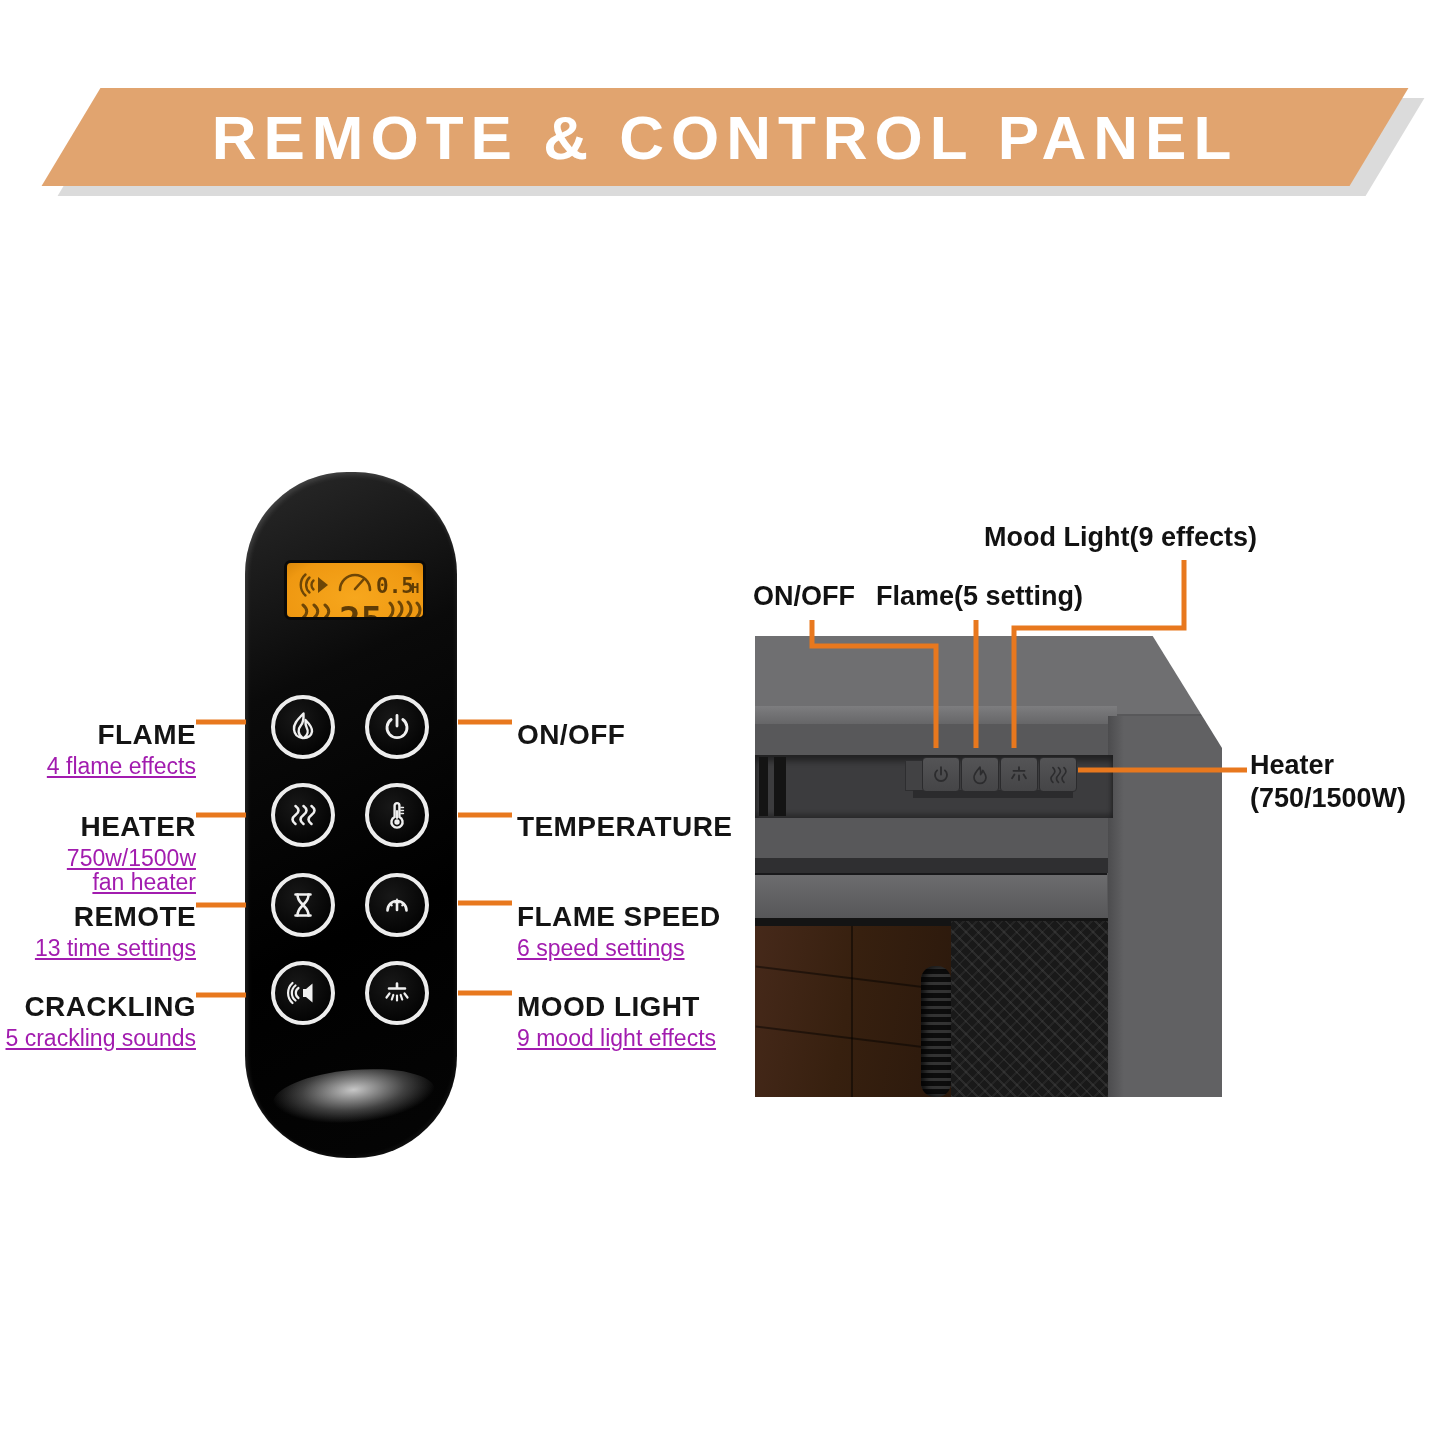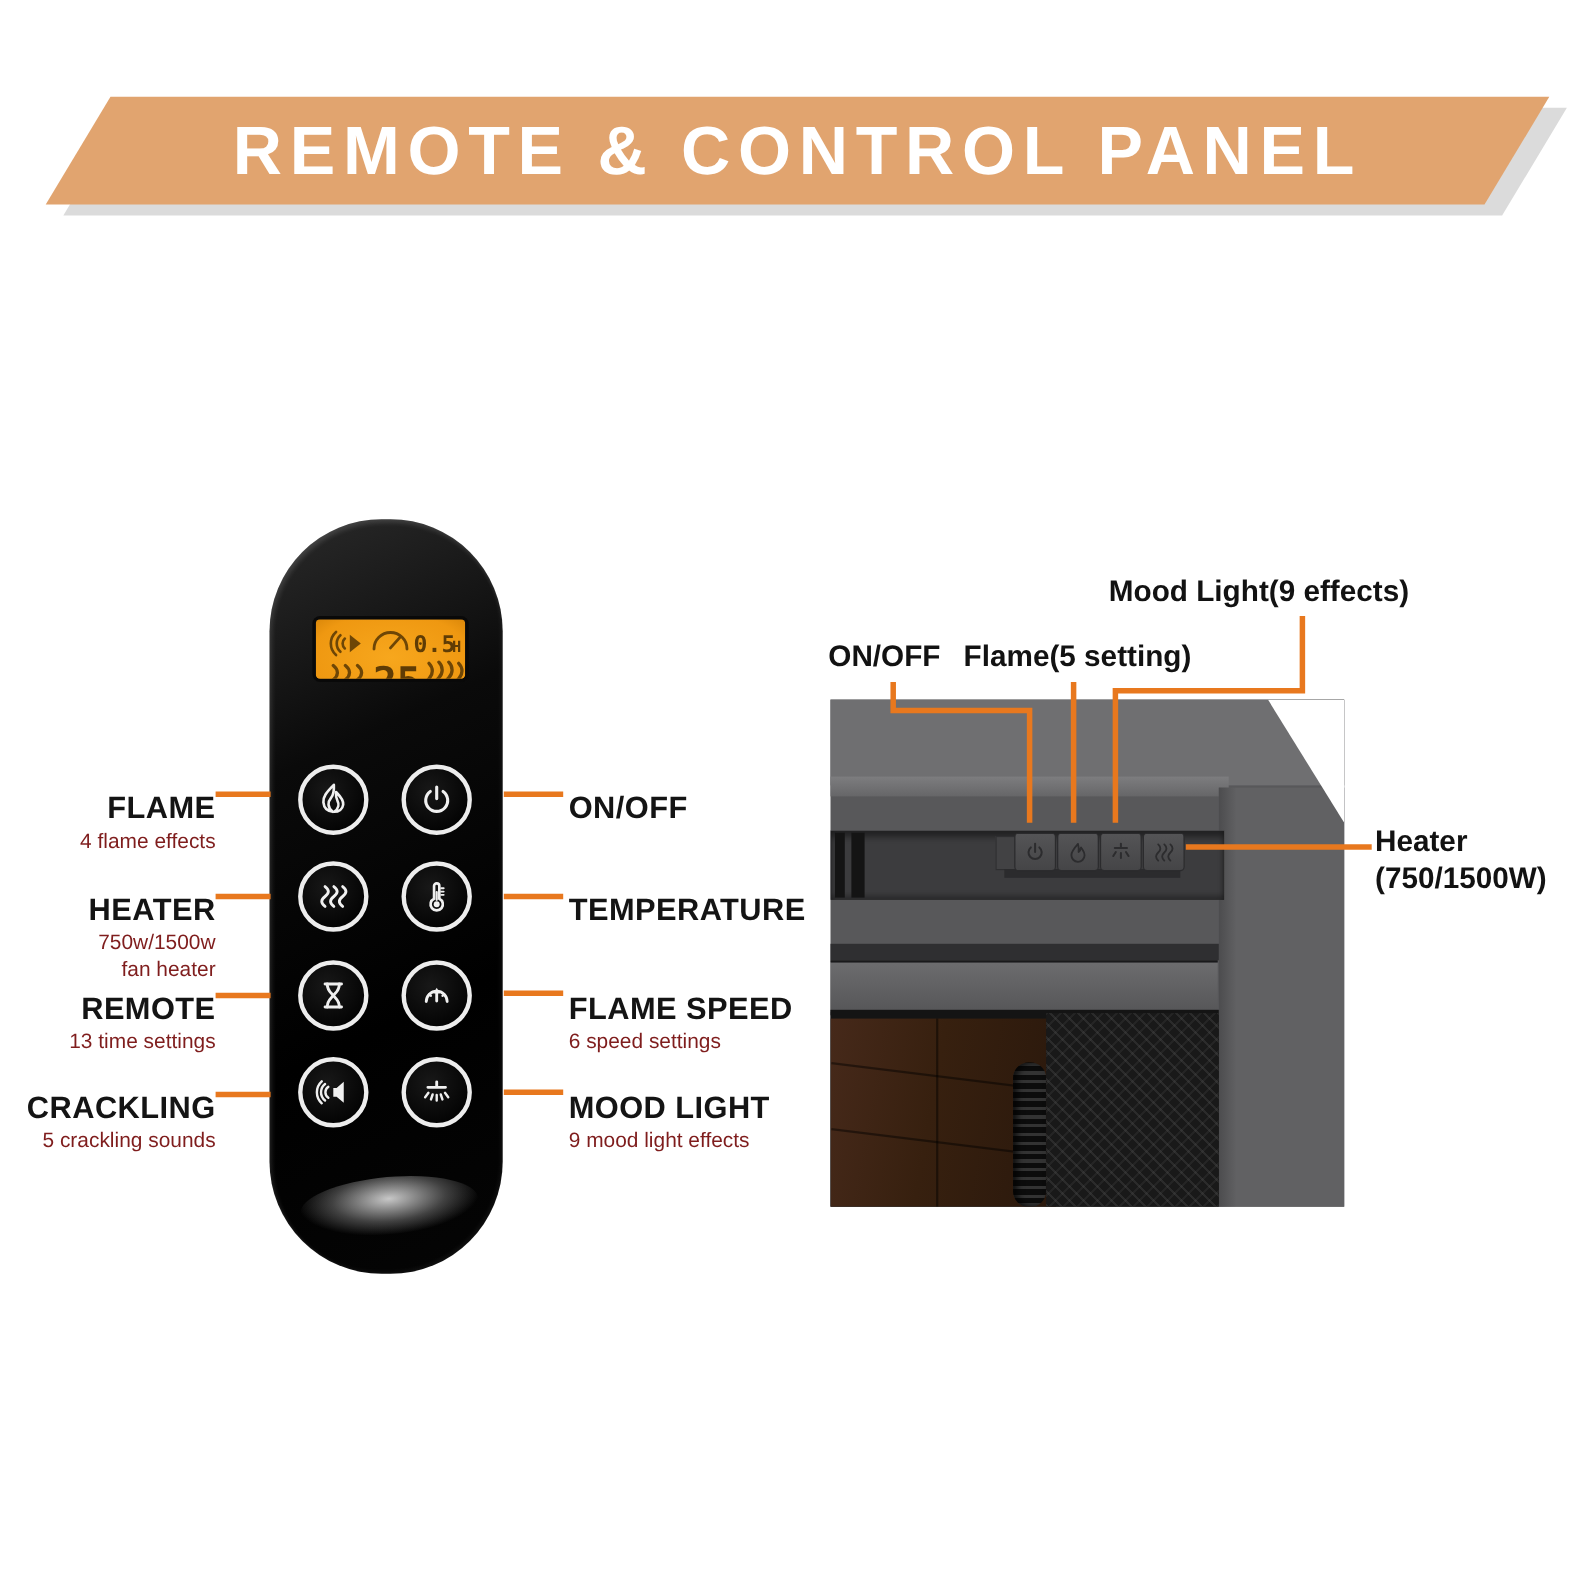--- a/index.html
+++ b/index.html
@@ -27,21 +27,21 @@
        box-shadow:0 0 0 3px #090909, inset 0 0 10px rgba(90,50,0,.55);}
   .rbtn{width:56px;height:56px;border:4px solid #ededed;border-radius:50%;
         background:radial-gradient(circle at 40% 35%,#181818,#040404 75%);
         display:flex;align-items:center;justify-content:center;cursor:pointer;}
   .rbtn svg{display:block;}
 
   
   .lblL{right:1249px;text-align:right;}
   .lblR{left:517px;text-align:left;}
   .lbl .t{font-size:28px;font-weight:700;color:#141414;letter-spacing:.4px;line-height:32px;white-space:nowrap;margin-top:16px;}
-  .lbl .s{font-size:19px;color:#7f1d1d;line-height:24px;margin-top:3px;white-space:pre-line;}
+  .lbl .s{font-size:23px;color:#a21caf;line-height:24px;margin-top:3px;white-space:pre-line;text-decoration:underline;}
 
   
   .plbl{font-size:27px;font-weight:700;color:#121212;line-height:33px;white-space:pre-line;}
 
   
   .photo{left:755px;top:636px;width:467px;height:461px;background:#58585a;}
   .fp-top{left:0;top:0;width:467px;height:78px;background:#6f6f71;}
   .fp-bevel{left:0;top:70px;width:362px;height:18px;
             background:linear-gradient(180deg,#7d7d7f,#666668);}
   .fp-col{left:353px;top:80px;width:114px;height:381px;background:#616163;}
@@ -273,21 +273,21 @@
         <div class="fp-plank" style="left:96px;top:0;width:2px;height:171px;"></div>
       </div>
       <div class="fp-spring"></div>
       <div class="fp-mesh"></div>
     </div>
     <div class="abs fp-white-tri"></div>
   </div>
 
   <div class="abs plbl" style="left:753px;top:580px;">ON/OFF</div>
   <div class="abs plbl" style="left:876px;top:580px;">Flame(5 setting)</div>
-  <div class="abs plbl" style="left:1008px;top:521px;">Mood Light(9 effects)</div>
+  <div class="abs plbl" style="left:984px;top:521px;">Mood Light(9 effects)</div>
   <div class="abs plbl" style="left:1250px;top:749px;">Heater
 (750/1500W)</div>
 
   <svg class="abs callouts" width="1445" height="1445" viewBox="0 0 1445 1445">
     <g fill="none" stroke="#e8781e" stroke-width="5">
       <path d="M196 722 H246"></path>
       <path d="M196 815 H246"></path>
       <path d="M196 905 H246"></path>
       <path d="M196 995 H246"></path>
       <path d="M458 722 H512"></path>

